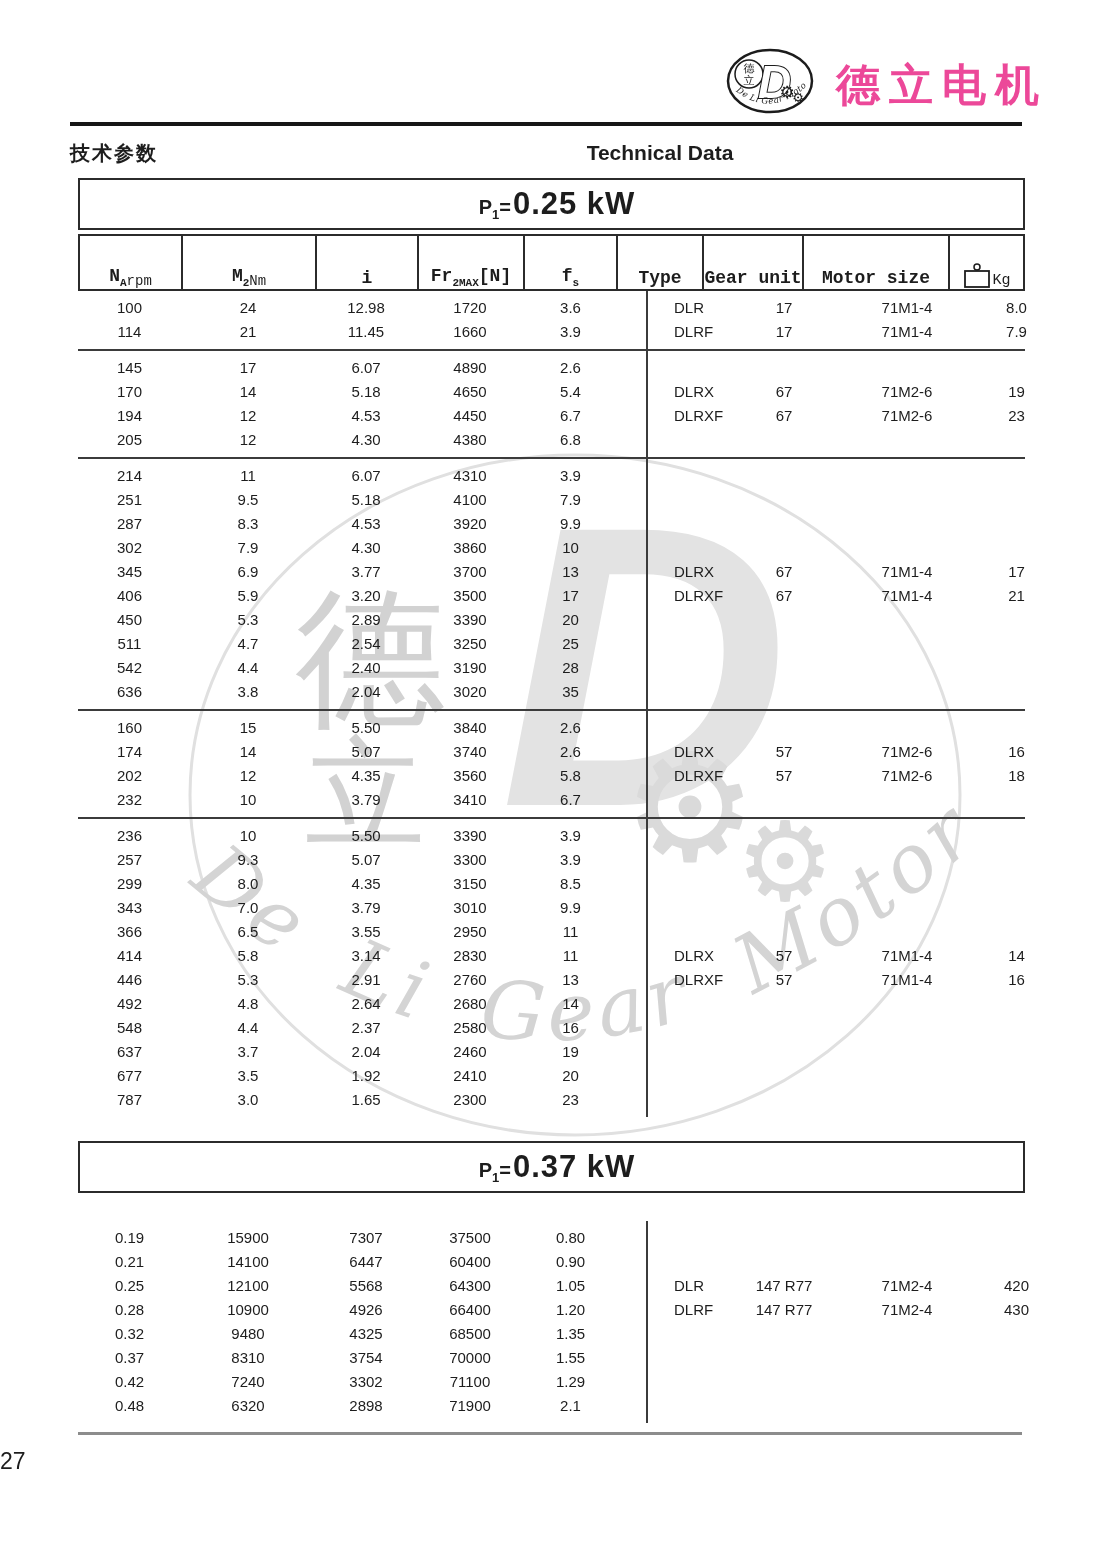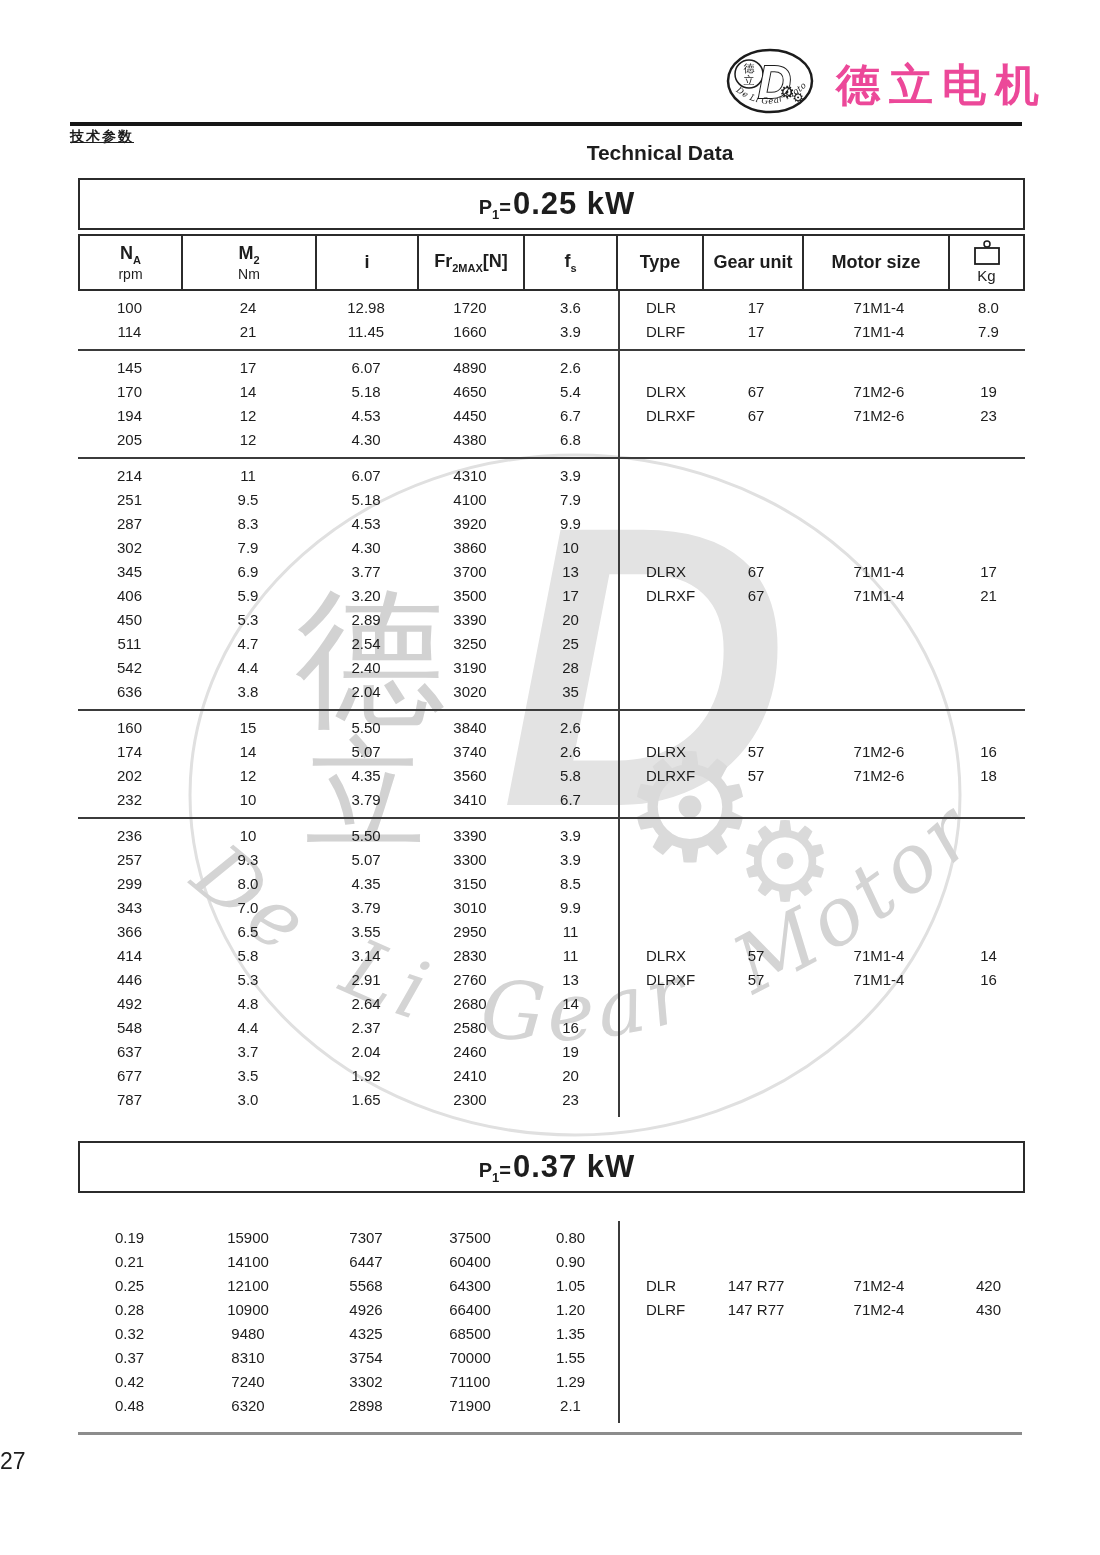--- a/index.html
+++ b/index.html
@@ -11,51 +11,51 @@
   
   .watermark { position:absolute; left:120px; top:420px; z-index:0; pointer-events:none; }
   
   .brand-logo { position:absolute; left:724px; top:46px; z-index:2; }
   .brand-name {
     position:absolute; left:836px; top:56px; width:200px; z-index:2;
     font-family:"DejaVu Serif", serif; font-weight:bold; font-size:44px;
     letter-spacing:9px; color:#ec4899; white-space:nowrap;
   }
   .top-rule { position:absolute; left:70px; top:122px; width:952px; height:4px; background:#161616; z-index:1; }
-  .section-title-cn { position:absolute; left:70px; top:128px; font-size:14px; font-weight:bold; letter-spacing:2px; z-index:2;text-decoration:underline; }
+  .section-title-cn { position:absolute; left:70px; top:140px; font-size:20px; font-weight:bold; letter-spacing:2px; z-index:2; }
   .section-title-en { position:absolute; left:540px; top:141px; width:240px; text-align:center; font-size:21px; font-weight:bold; z-index:2; }
   
   .sheet { position:absolute; left:78px; top:178px; width:947px; z-index:1; }
   .title-box {
     height:52px; border:2px solid #2b2b2b; background:transparent;
     display:flex; align-items:center; justify-content:center;
   }
   .title-box .tb-inner { display:flex; align-items:baseline;margin-left:11px; }
   .tb-prefix { font-size:20px; font-weight:bold; }
   .tb-prefix sub { font-size:13px; }
   .tb-value { font-size:31px; font-weight:bold; letter-spacing:1px; margin-left:2px; }
   .title-box.second { margin-top:24px; }
   
   .header-row {
     margin-top:4px; height:57px; border:2px solid #2b2b2b;
     display:grid; grid-template-columns:103px 134px 102px 106px 93px 86px 100px 146px 73px;
   }
   .hcell {
     border-right:2px solid #2b2b2b;
-    display:flex; flex-direction:column; align-items:center; justify-content:center; line-height:1.15;
+    display:flex; flex-direction:row; align-items:flex-end; justify-content:center; line-height:1.15;font-family:Liberation Mono, monospace;
   }
   .hcell:last-child { border-right:none; }
   .hmain { font-size:18px; font-weight:bold; }
   .hmain sub { font-size:11px; font-weight:bold; }
   .hsub { font-size:14px; }
   .kg-cell .hsub { font-size:15px; margin-top:1px; }
   
   .tbody { width:947px; }
   .tbody.second { margin-top:28px; }
-  .group { display:flex; }
+  .group { display:flex;gap:28px; }
   .group + .group { border-top:2px solid #3b3b3b; }
   .left-block { width:540px; padding:5px 0; }
   .right-block { width:407px; border-left:2px solid #3b3b3b; }
   .lrow { display:grid; grid-template-columns:103px 134px 102px 106px 95px; height:24px; line-height:24px; }
   .rrow { display:grid; grid-template-columns:86px 100px 146px 73px; height:24px; line-height:24px; }
   .cell { font-size:15px; text-align:center; white-space:nowrap; }
   .rrow .cell.c0 { text-align:left; padding-left:26px; }
   
   .footer-rule { position:absolute; left:78px; top:1432px; width:944px; height:3px; background:#8c8c8c; z-index:1; }
   .page-number { position:absolute; left:0; top:1448px; width:944px; font-size:23px; z-index:1; }

